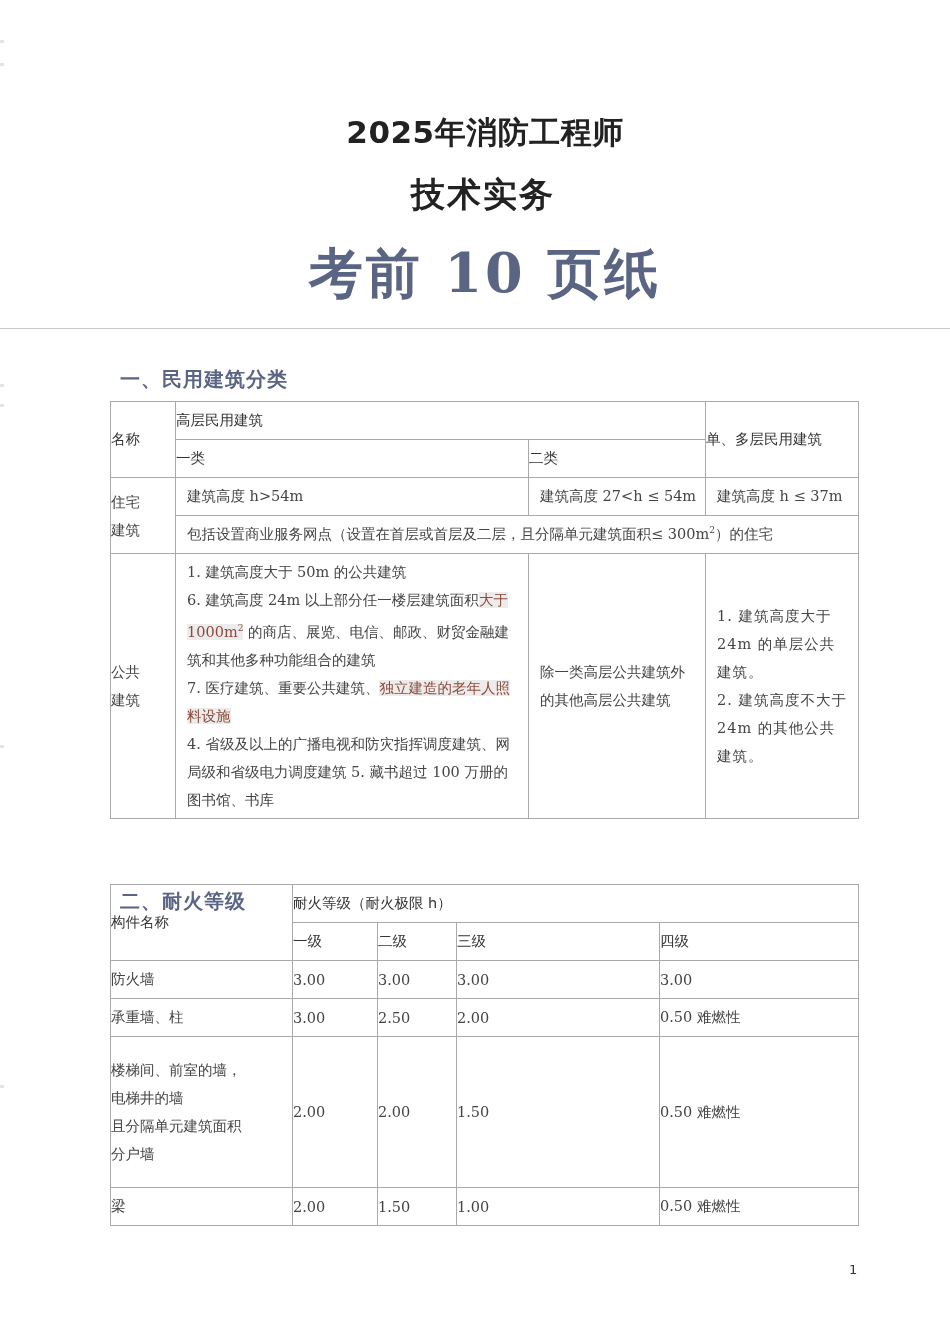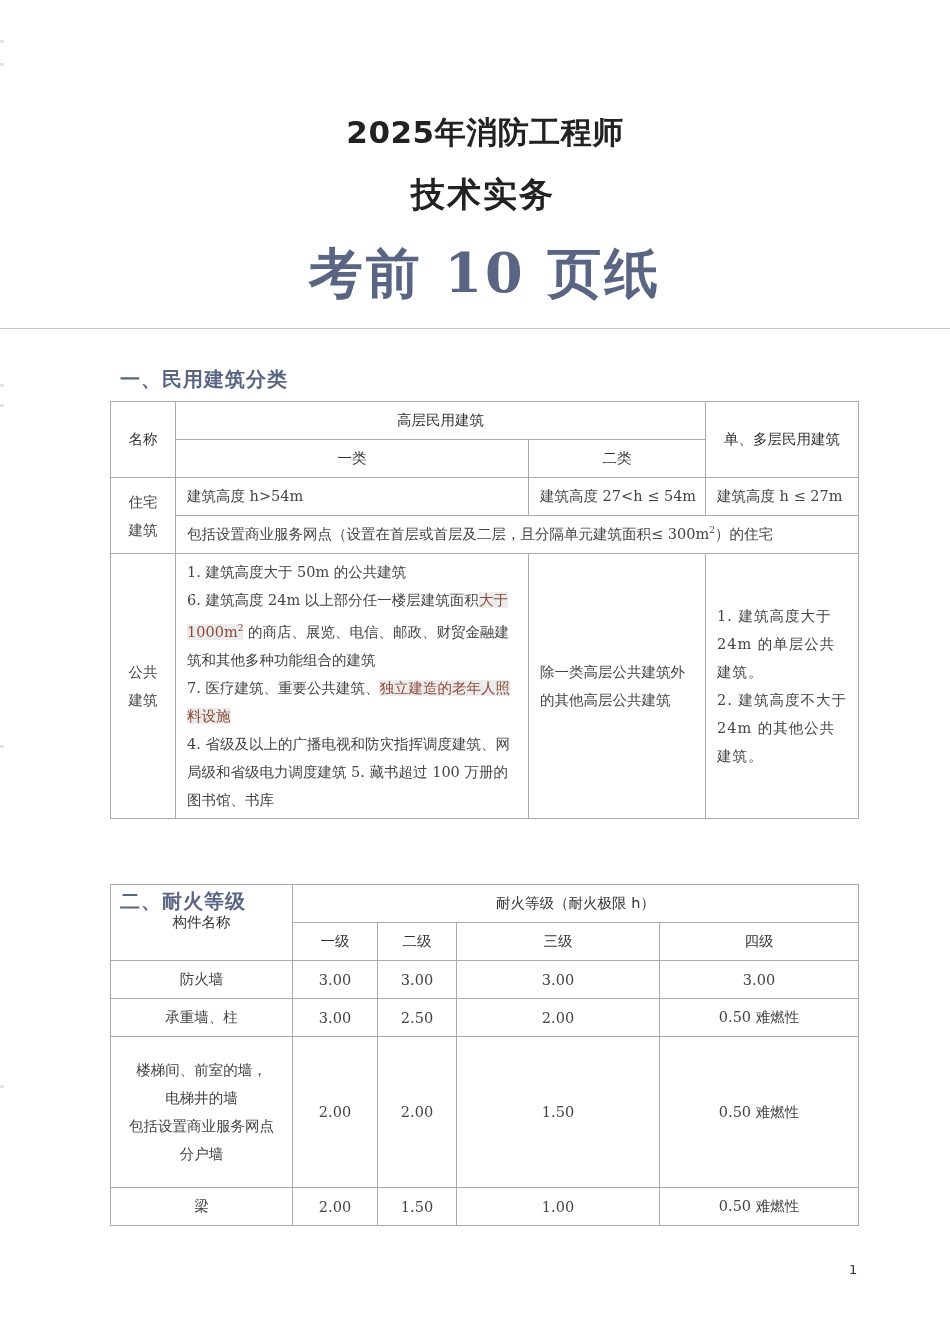--- a/index.html
+++ b/index.html
@@ -16,21 +16,21 @@
   .edge-mark { position: absolute; left: 0; width: 4px; height: 3px; background: #e4e4e4; }
 
   .section-heading { position: absolute; left: 110px; font-size: 20px; font-weight: bold;
                      color: #5a6483; letter-spacing: 1px; margin-left: 10px; }
 
   table { position: absolute; border-collapse: collapse; table-layout: fixed;
           font-size: 14.5px; color: #444; }
   td, th { border: 1px solid #aaaaaa; padding: 0; }
   th { font-weight: normal; color: #333; font-family: "DejaVu Sans", sans-serif; }
   td { font-family: "DejaVu Serif", "Liberation Serif", serif; }
-  .c { text-align: center; }
+  .c { text-align: left; }
   .l { text-align: left; padding-left: 11px; padding-right: 8px; }
   .lh { line-height: 28px; }
   .hl { background: #ececec; color: #8b4a3a; }
   sup { font-size: 9px; }
 
   #t1 { left: 110px; top: 401px; width: 748px; }
   #t2 { left: 110px; top: 884px; width: 748px; }
 
   .page-num { position: absolute; left: 849px; top: 1262px; font-size: 13px; color: #333; }
 </style>
@@ -68,21 +68,21 @@
     <th class="c">一类</th>
     <th class="c">二类</th>
   </tr>
   <tr style="height:38px;">
     <td rowspan="2" class="c lh">
       <div>住宅</div>
       <div>建筑</div>
     </td>
     <td class="l">建筑高度 h&gt;54m</td>
     <td class="l">建筑高度 27&lt;h ≤ 54m</td>
-    <td class="l">建筑高度 h ≤ 27m</td>
+    <td class="l">建筑高度 h ≤ 37m</td>
   </tr>
   <tr style="height:38px;">
     <td colspan="3" class="l"><span>包括设置商业服务网点（设置在首层或首层及二层，且分隔单元建筑面积≤ 300m</span><sup>2</sup><span>）的住宅</span></td>
   </tr>
   <tr style="height:262px;">
     <td class="c lh">
       <div>公共</div>
       <div>建筑</div>
     </td>
     <td class="l lh" style="padding-top:4px;padding-bottom:4px;">
@@ -132,21 +132,21 @@
     <td class="c">承重墙、柱</td>
     <td class="c">3.00</td>
     <td class="c">2.50</td>
     <td class="c">2.00</td>
     <td class="c">0.50 难燃性</td>
   </tr>
   <tr style="height:151px;">
     <td class="c lh">
       <div>楼梯间、前室的墙，</div>
       <div>电梯井的墙</div>
-      <div>包括设置商业服务网点</div>
+      <div>且分隔单元建筑面积</div>
       <div>分户墙</div>
     </td>
     <td class="c">2.00</td>
     <td class="c">2.00</td>
     <td class="c">1.50</td>
     <td class="c">0.50 难燃性</td>
   </tr>
   <tr style="height:38px;">
     <td class="c">梁</td>
     <td class="c">2.00</td>

